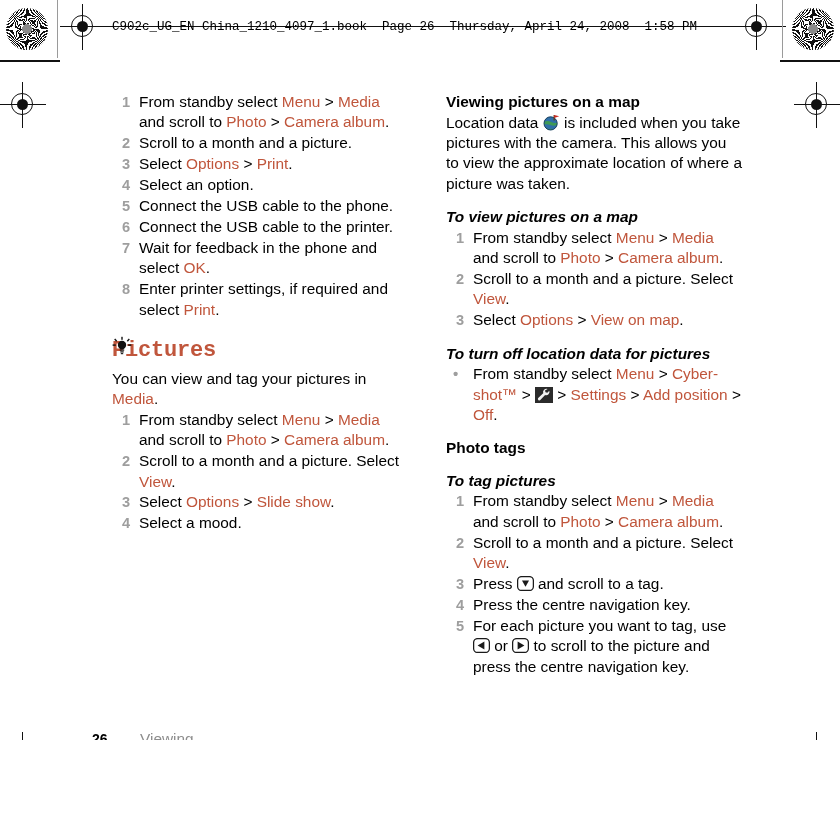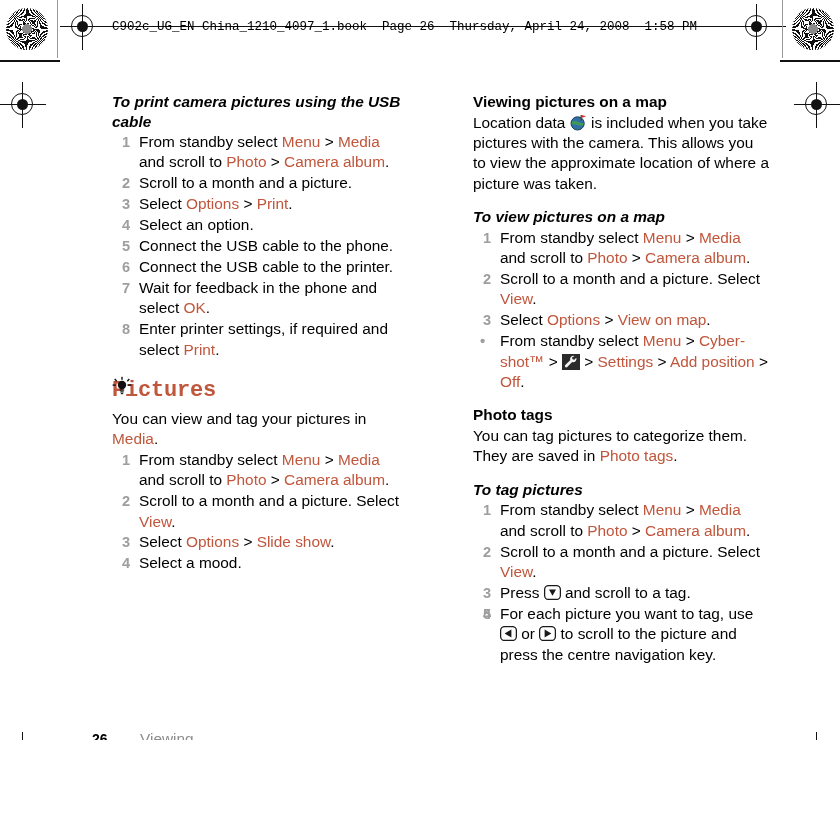--- a/index.html
+++ b/index.html
@@ -90,21 +90,21 @@
   
   .col {
     position: absolute;
     top: 92px;
     width: 296px;
     font-size: 15.4px;
     line-height: 20.4px;
     color: #000;
   }
   .col-left  { left: 112px; }
-  .col-right { left: 446px; margin-left: 27px; }
+  .col-right { left: 446px; }
 
   .h2 {
     color: #C0563C;
     font-size: 22px;
     font-weight: bold;
     line-height: 26px;
     margin: 18px 0 5px 0;
     letter-spacing: -0.2px;
     font-family: Liberation Mono, monospace;
   }
@@ -278,21 +278,20 @@
   <div class="thin-rule" style="left:782px; top:0px;   width:1px; height:58px;"></div>
   <div class="thin-rule" style="left:57px;  top:784px; width:1px; height:56px;"></div>
   <div class="thin-rule" style="left:782px; top:784px; width:1px; height:56px;"></div>
 
   <div class="header-band">
     <div class="header-text">C902c_UG_EN China_1210_4097_1.book  Page 26  Thursday, April 24, 2008  1:58 PM</div>
   </div>
 
   <div class="col col-left">
 
-    <div class="h3 italic first">To print camera pictures using the USB cable</div>
 
     <ol class="steps" id="print-steps">
         <li><span class="num">1</span><span>From standby select </span><span class="ui">Menu</span><span> &gt; </span><span class="ui">Media</span><span> and scroll to </span><span class="ui">Photo</span><span> &gt; </span><span class="ui">Camera album</span><span>.</span></li>
         <li><span class="num">2</span><span>Scroll to a month and a picture.</span></li>
         <li><span class="num">3</span><span>Select </span><span class="ui">Options</span><span> &gt; </span><span class="ui">Print</span><span>.</span></li>
         <li><span class="num">4</span><span>Select an option.</span></li>
         <li><span class="num">5</span><span>Connect the USB cable to the phone.</span></li>
         <li><span class="num">6</span><span>Connect the USB cable to the printer.</span></li>
         <li><span class="num">7</span><span>Wait for feedback in the phone and select </span><span class="ui">OK</span><span>.</span></li>
         <li><span class="num">8</span><span>Enter printer settings, if required and select </span><span class="ui">Print</span><span>.</span></li>
@@ -339,48 +338,48 @@
       </svg></span><span> is included when you take pictures with the camera. This allows you to view the approximate location of where a picture was taken.</span>
     </div>
 
     <div class="h3 italic">To view pictures on a map</div>
     <ol class="steps" id="viewmap-steps">
         <li><span class="num">1</span><span>From standby select </span><span class="ui">Menu</span><span> &gt; </span><span class="ui">Media</span><span> and scroll to </span><span class="ui">Photo</span><span> &gt; </span><span class="ui">Camera album</span><span>.</span></li>
         <li><span class="num">2</span><span>Scroll to a month and a picture. Select </span><span class="ui">View</span><span>.</span></li>
         <li><span class="num">3</span><span>Select </span><span class="ui">Options</span><span> &gt; </span><span class="ui">View on map</span><span>.</span></li>
       </ol>
 
+    <div class="h3 italic">To turn off location data for pictures</div>
     <ul class="steps">
       <li>
         <span class="bul">•</span><span id="turnoff-before"><span>From standby select </span><span class="ui">Menu</span><span> &gt; </span><span class="ui">Cyber-shot™</span><span> &gt; </span></span><span class="icon-inline icon-wrench"><svg viewBox="0 0 18 16" width="18" height="16">
           <rect x="0" y="0" width="18" height="16" fill="#2b2b2b"></rect>
           <path d="M12.6 2.0 a3.4 3.4 0 0 0 -4.4 4.2 L3.2 11.0 a1.5 1.5 0 0 0 2.1 2.1 l4.8 -5.0 a3.4 3.4 0 0 0 4.2 -4.4 l-2.0 2.0 -1.8 -0.5 -0.5 -1.8 Z" fill="#f4f4f4"></path>
         </svg></span><span id="turnoff-after"><span> &gt; </span><span class="ui">Settings</span><span> &gt; </span><span class="ui">Add position</span><span> &gt; </span><span class="ui">Off</span><span>.</span></span>
       </li>
     </ul>
 
     <div class="h3">Photo tags</div>
-    <div class="para" id="phototags-intro"><span>You can tag pictures to categorize them. They are saved in </span><span class="ui">Photo tags</span><span>.</span></div>
 
     <div class="h3 italic">To tag pictures</div>
     <ol class="steps">
       <li>
         <span class="num" id="tag-n1">1</span><span id="tag-s1"><span>From standby select </span><span class="ui">Menu</span><span> &gt; </span><span class="ui">Media</span><span> and scroll to </span><span class="ui">Photo</span><span> &gt; </span><span class="ui">Camera album</span><span>.</span></span>
       </li>
       <li>
         <span class="num" id="tag-n2">2</span><span id="tag-s2"><span>Scroll to a month and a picture. Select </span><span class="ui">View</span><span>.</span></span>
       </li>
       <li>
         <span class="num">3</span><span>Press </span><span class="icon-inline icon-key"><svg viewBox="0 0 17 15" width="17" height="15">
           <rect x="0.6" y="0.6" width="15.8" height="13.8" rx="4" ry="4" fill="#fff" stroke="#1a1a1a" stroke-width="1.3"></rect>
           <path d="M5.0 4.4 L12.0 4.4 L8.5 10.8 Z" fill="#1a1a1a"></path>
         </svg></span><span> and scroll to a tag.</span>
       </li>
       <li>
-        <span class="num" id="tag-n4">4</span>
+        <span class="num" id="tag-n4">4</span><span id="tag-s4"><span>Press the centre navigation key.</span></span>
       </li>
       <li>
         <span class="num">5</span><span>For each picture you want to tag, use </span><span class="icon-inline icon-key"><svg viewBox="0 0 17 15" width="17" height="15">
           <rect x="0.6" y="0.6" width="15.8" height="13.8" rx="4" ry="4" fill="#fff" stroke="#1a1a1a" stroke-width="1.3"></rect>
           <path d="M11.4 3.4 L11.4 11.6 L4.6 7.5 Z" fill="#1a1a1a"></path>
         </svg></span><span> or </span><span class="icon-inline icon-key"><svg viewBox="0 0 17 15" width="17" height="15">
           <rect x="0.6" y="0.6" width="15.8" height="13.8" rx="4" ry="4" fill="#fff" stroke="#1a1a1a" stroke-width="1.3"></rect>
           <path d="M5.6 3.4 L5.6 11.6 L12.4 7.5 Z" fill="#1a1a1a"></path>
         </svg></span><span> to scroll to the picture and press the centre navigation key.</span>
       </li>

